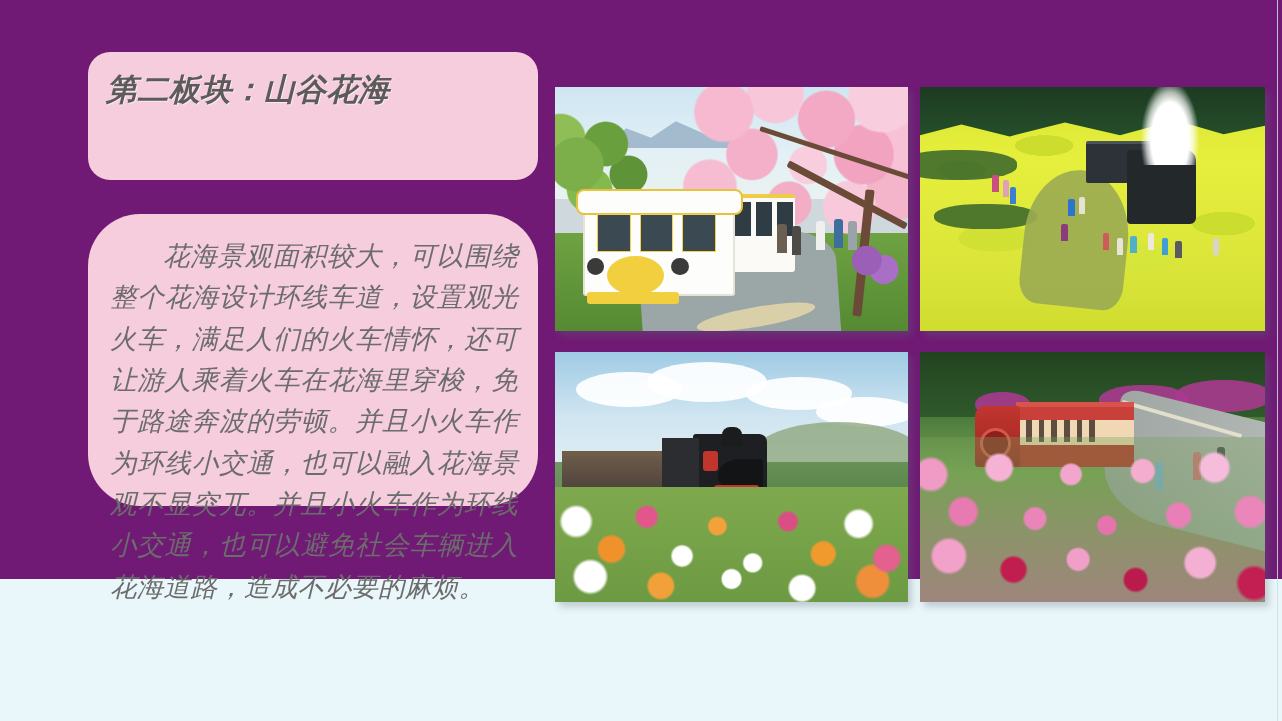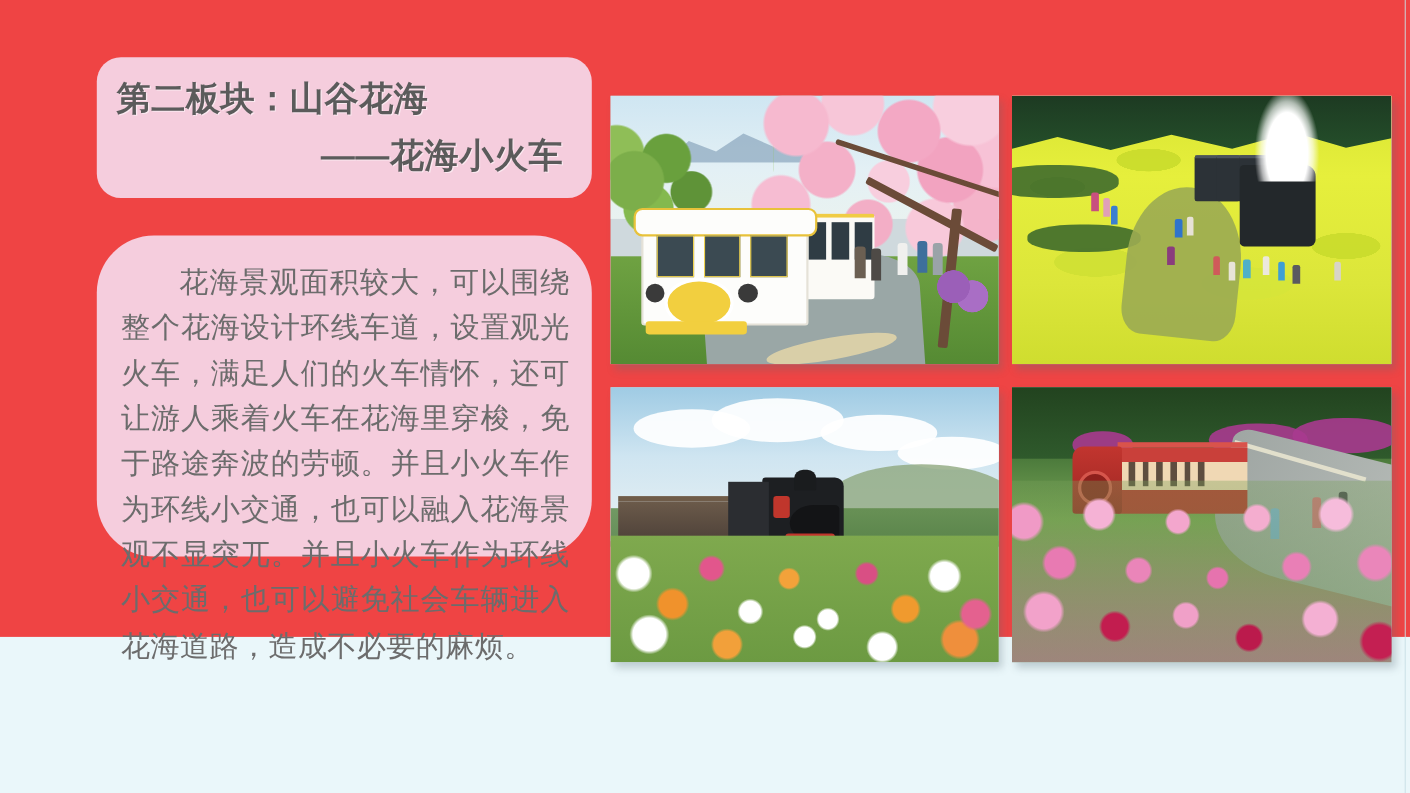--- a/index.html
+++ b/index.html
@@ -11,21 +11,22 @@
     height: 721px;
     overflow: hidden;
     background: #eaf7fa;
     font-family: "Liberation Sans", "DejaVu Sans", sans-serif;
   }
 
   .slide {
     position: relative;
     width: 1282px;
     height: 579px;
-    background: #ef4444;
+    background: #701a75;
+    font-style: italic;
   }
 
   
   .right-rule {
     position: absolute;
     top: 0;
     right: 4px;
     width: 1px;
     height: 721px;
     background: #c9dfe4;
@@ -263,21 +264,20 @@
 </style>
 </head>
 <body>
 
 <div class="slide">
 
   <div class="right-rule"></div>
 
   <div class="title-card">
     <div class="title-line first">第二板块：山谷花海</div>
-    <div class="title-line second">——花海小火车</div>
   </div>
 
   <div class="body-card">
     <div class="body-text">花海景观面积较大，可以围绕整个花海设计环线车道，设置观光火车，满足人们的火车情怀，还可让游人乘着火车在花海里穿梭，免于路途奔波的劳顿。并且小火车作为环线小交通，也可以融入花海景观不显突兀。并且小火车作为环线小交通，也可以避免社会车辆进入花海道路，造成不必要的麻烦。</div>
   </div>
 
   <div class="photo ph-tl">
     <div class="scene">
       <div class="sky p1-sky"></div>
       <div class="p1-mtn"></div>

